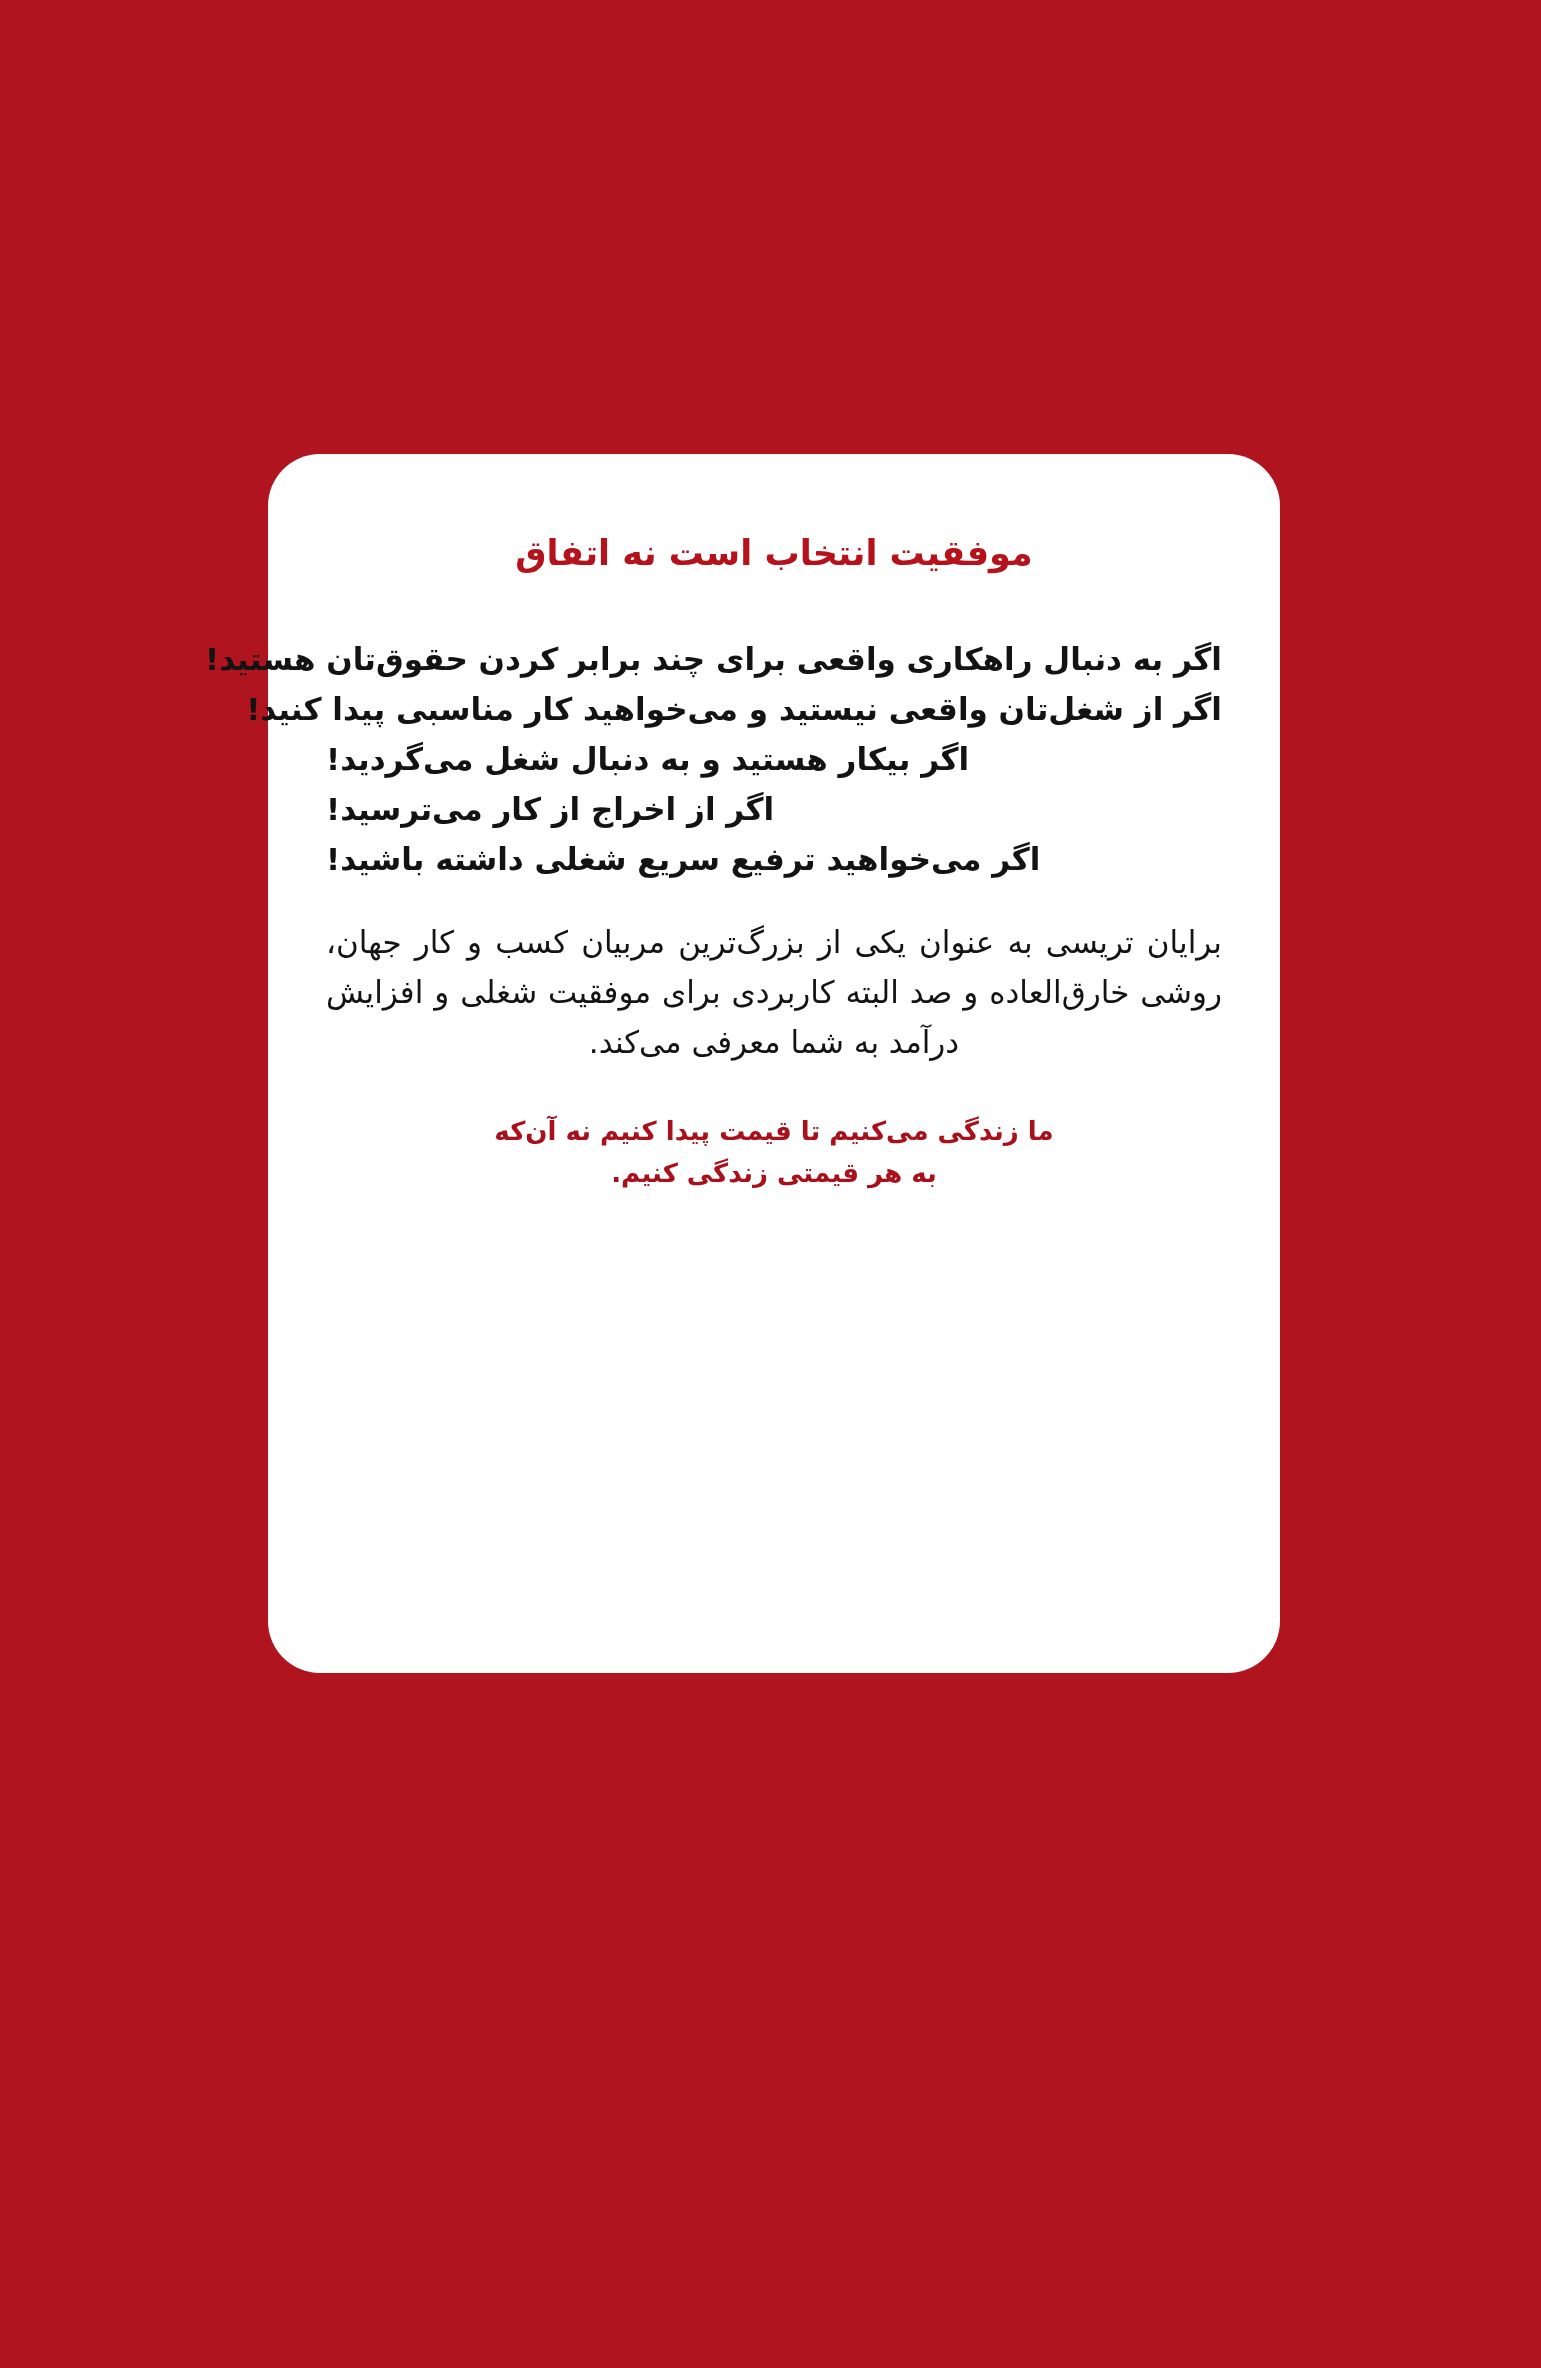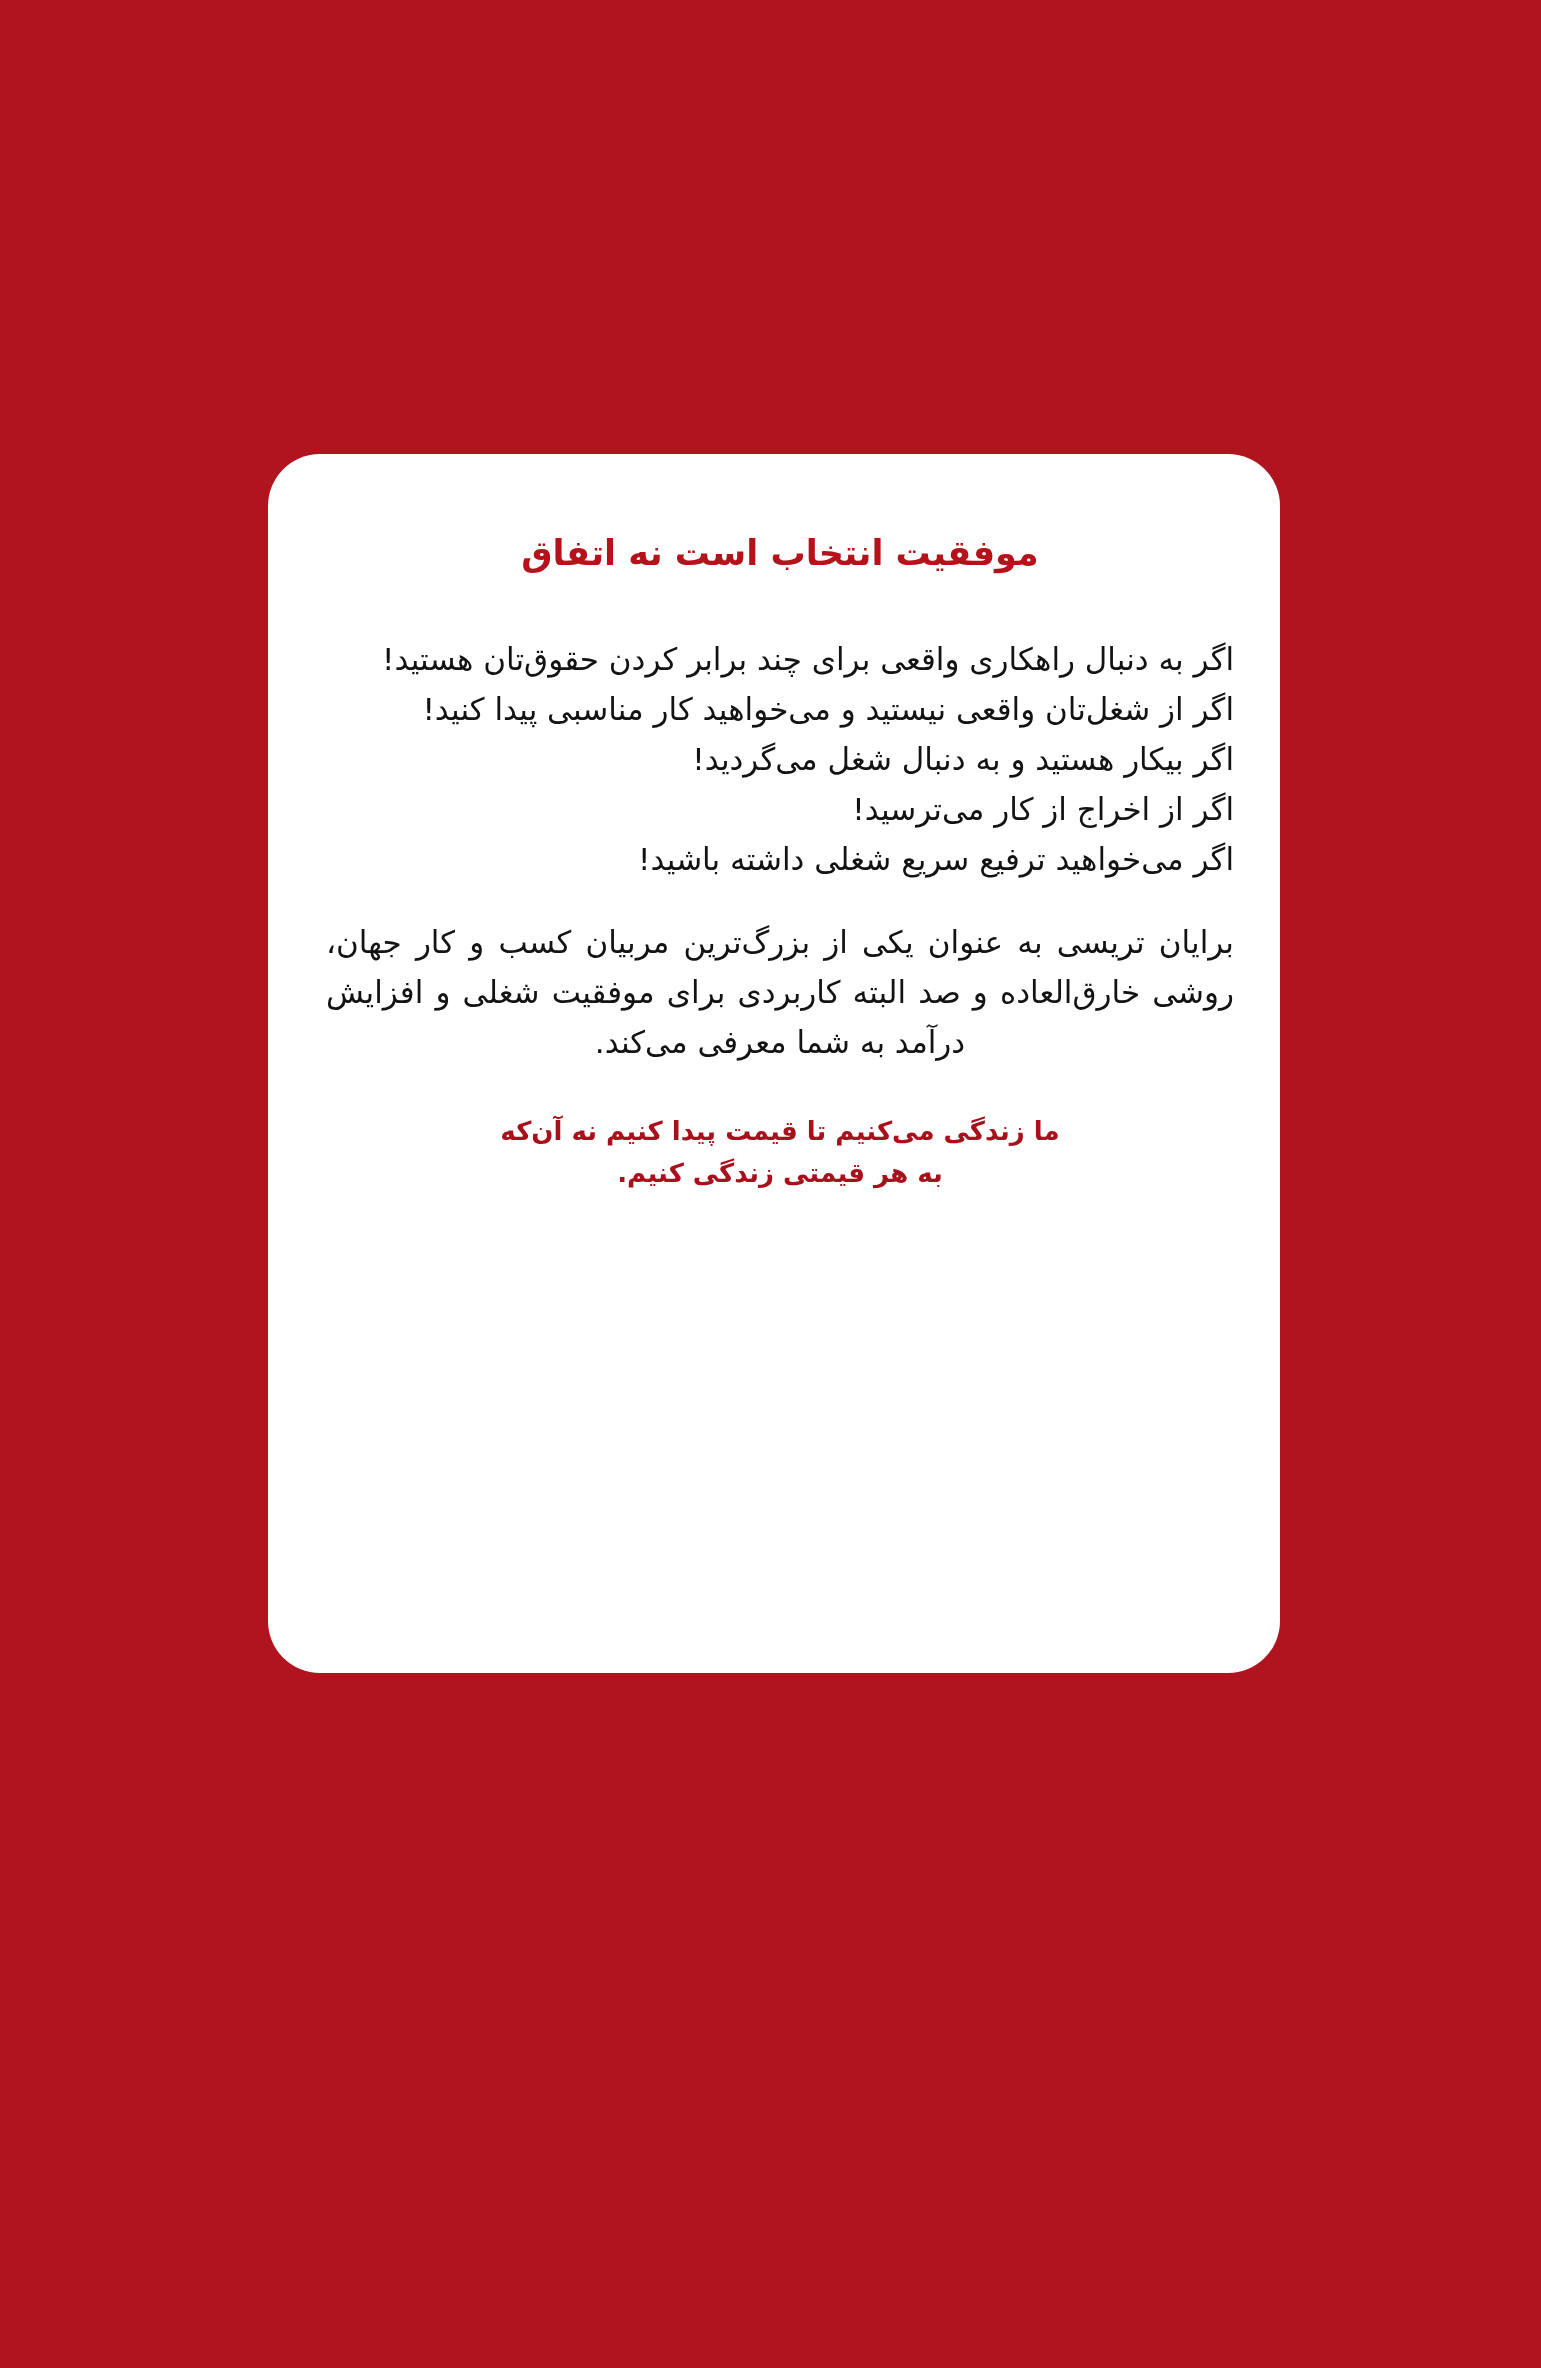--- a/index.html
+++ b/index.html
@@ -18,21 +18,21 @@
   
   #back-cover-card {
     position: absolute;
     left: 268px;
     top: 454px;
     width: 1012px;
     height: 1219px;
     background: #ffffff;
     border-radius: 52px;
     box-sizing: border-box;
-    padding: 73px 46px 37px 58px;
+    padding: 73px 58px 37px 58px;
   }
 
   
   .card-title {
     text-align: center;
     color: #b5121b;
     font-size: 35px;
     font-weight: bold;
     line-height: 1.5;
     letter-spacing: -0.5px;
@@ -47,22 +47,23 @@
     font-size: 31px;
     line-height: 1.62;
     margin: 0 0 15px 0;
   }
   .body-block.justified {
     text-align: justify;
     text-align-last: center;
   }
   .body-block .bullet-line {
     display: block;
-    text-align: right;
+    text-align: left;
     white-space: nowrap;
+    font-weight: bold;
   }
   .para-gap {
     height: 17px;
   }
 
   
   .card-quote {
     direction: rtl;
     text-align: center;
     color: #a8111b;

